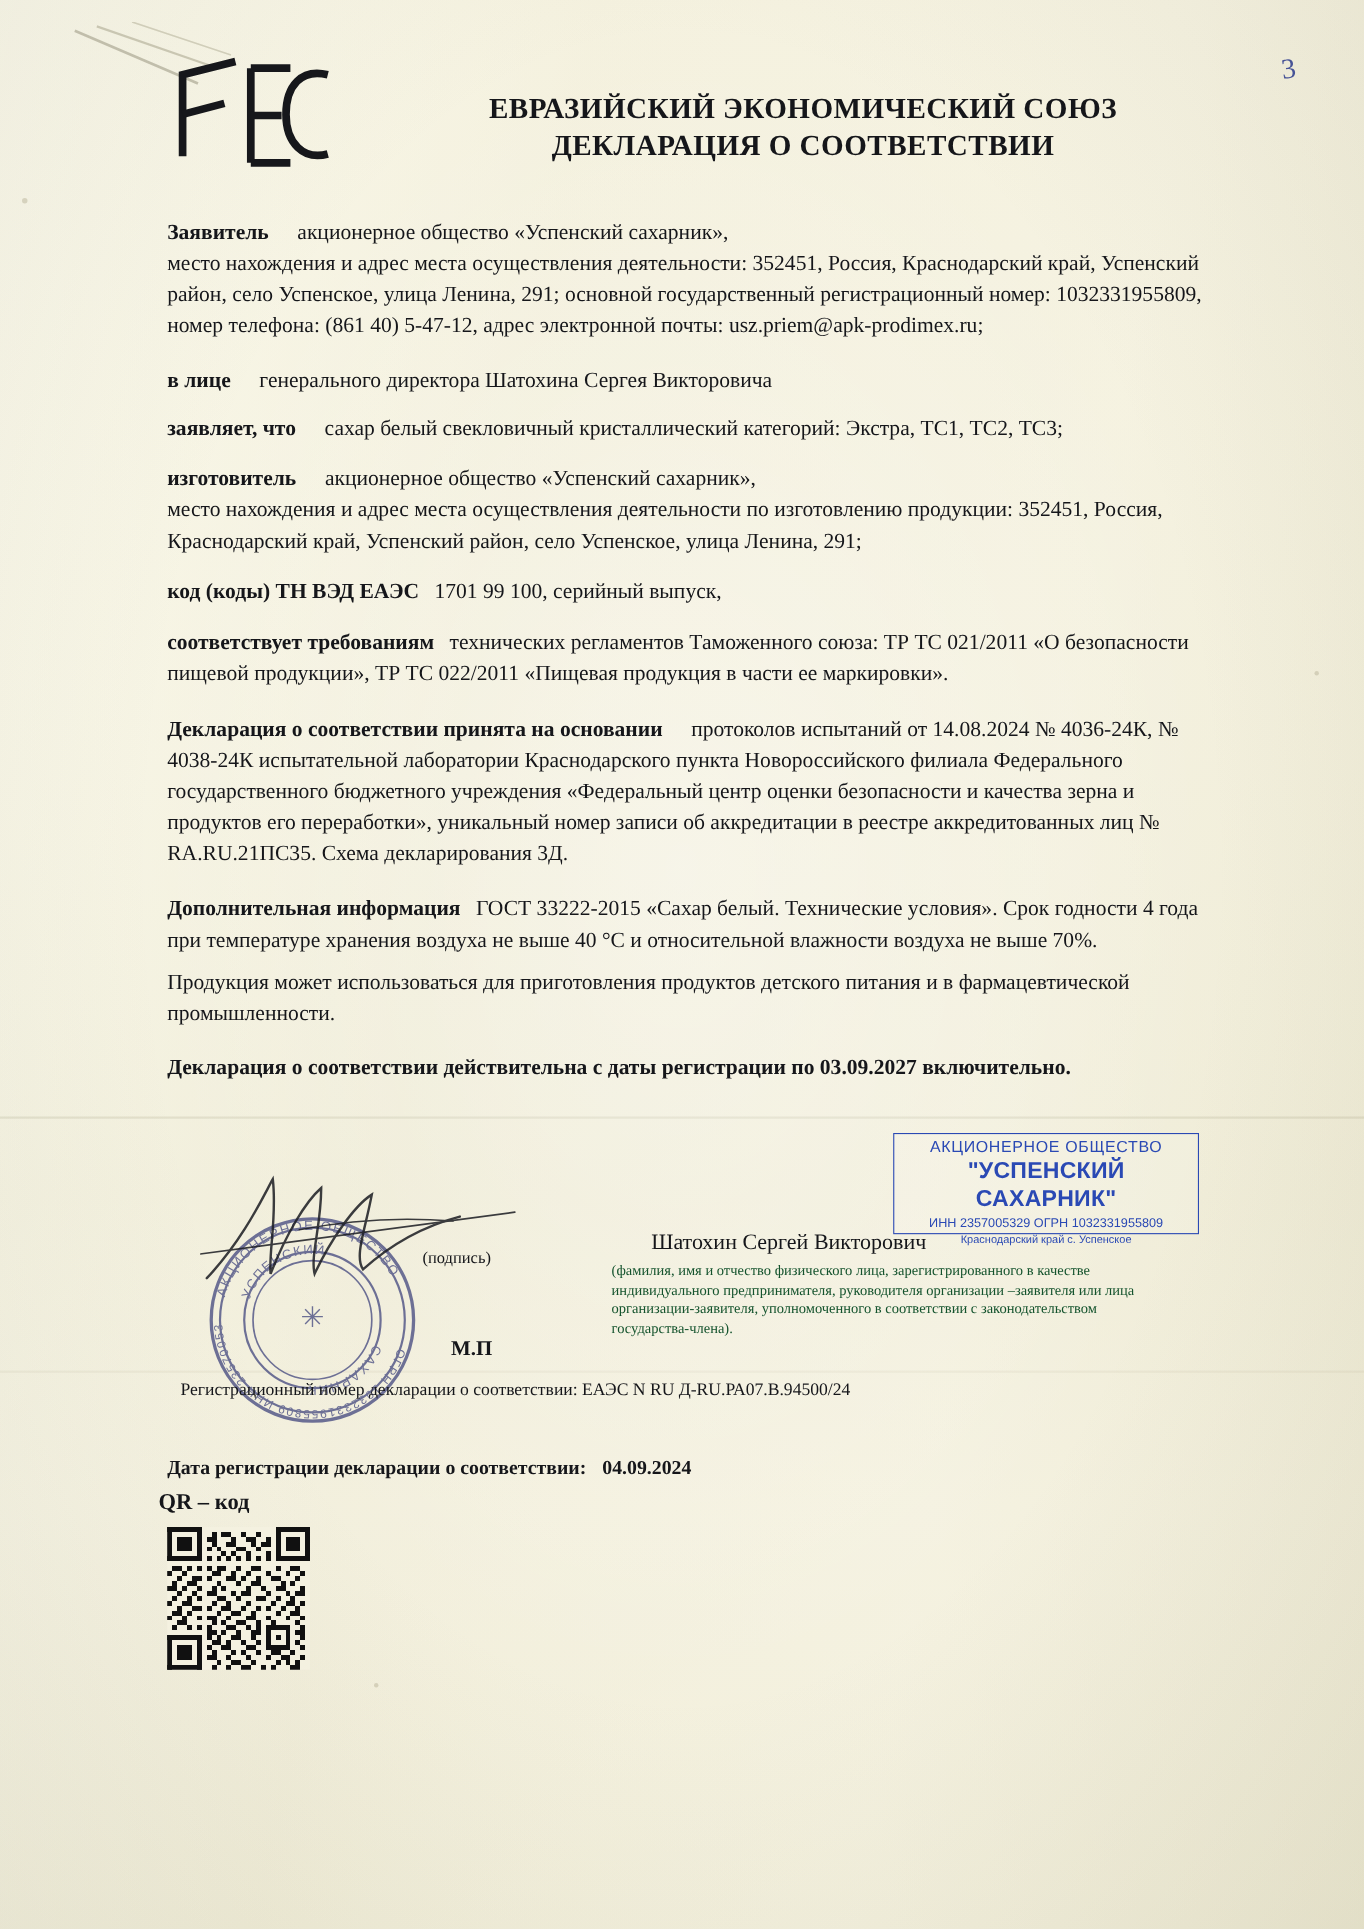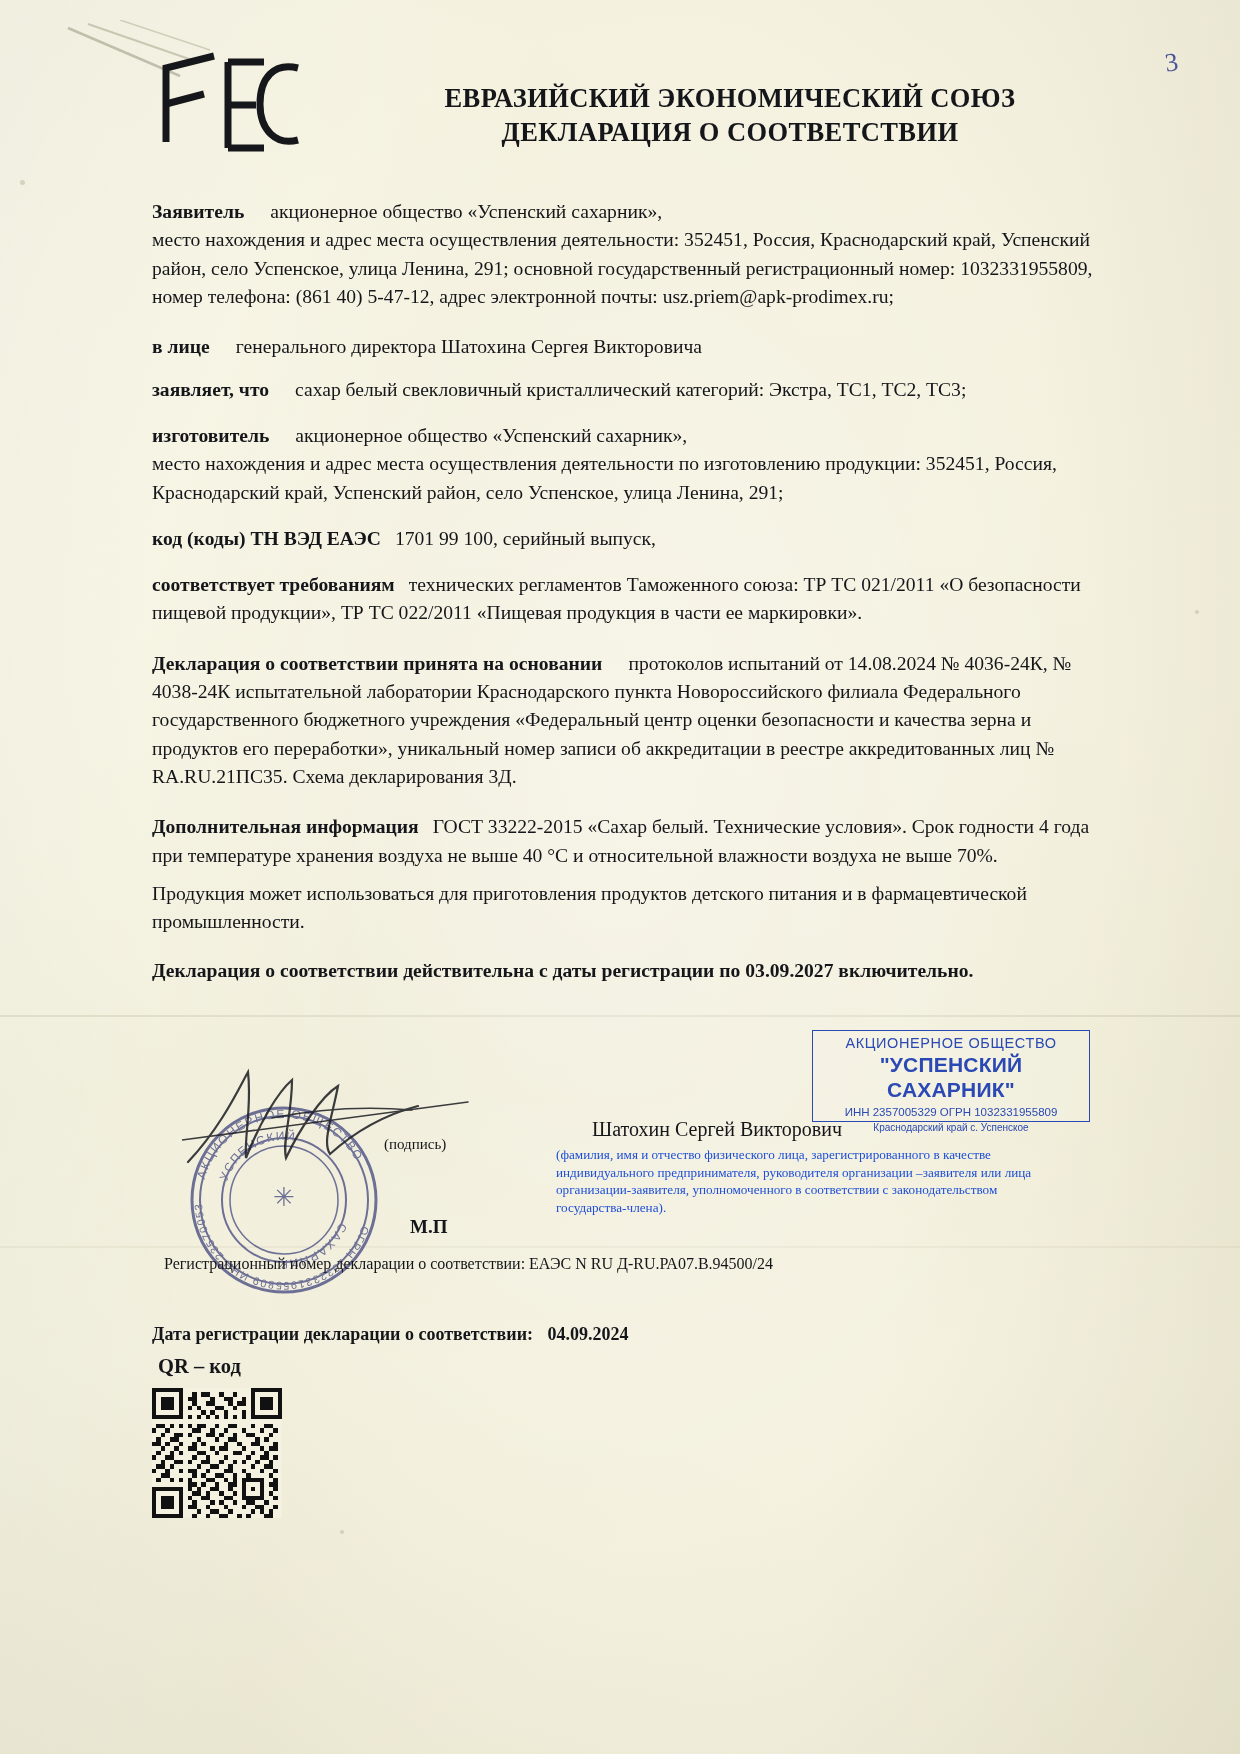--- a/index.html
+++ b/index.html
@@ -109,39 +109,39 @@
     position: absolute;
     left: 440px; top: 10px;
     font-size: 20px;
   }
   .fio-note {
     position: absolute;
     left: 404px; top: 38px;
     width: 500px;
     font-size: 13.2px;
     line-height: 1.33;
-    color: #1d4ed8;
+    color: #14532d;
   }
 
   .reg-num {
     position: absolute;
     left: 152px; top: 1255px;
     font-weight: normal;
     font-size: 16px;
     margin-left: 12px;
   }
   .reg-date {
     position: absolute;
     left: 152px; top: 1324px;
     font-weight: bold;
     font-size: 18px;
   }
   .qr-label {
     position: absolute;
-    left: 158px; top: 1355px;
+    left: 144px; top: 1355px;
     font-weight: bold;
     font-size: 20.5px;
   }
   .qr-box {
     position: absolute;
     left: 152px; top: 1388px;
     width: 130px; height: 130px;
   }
 
   

